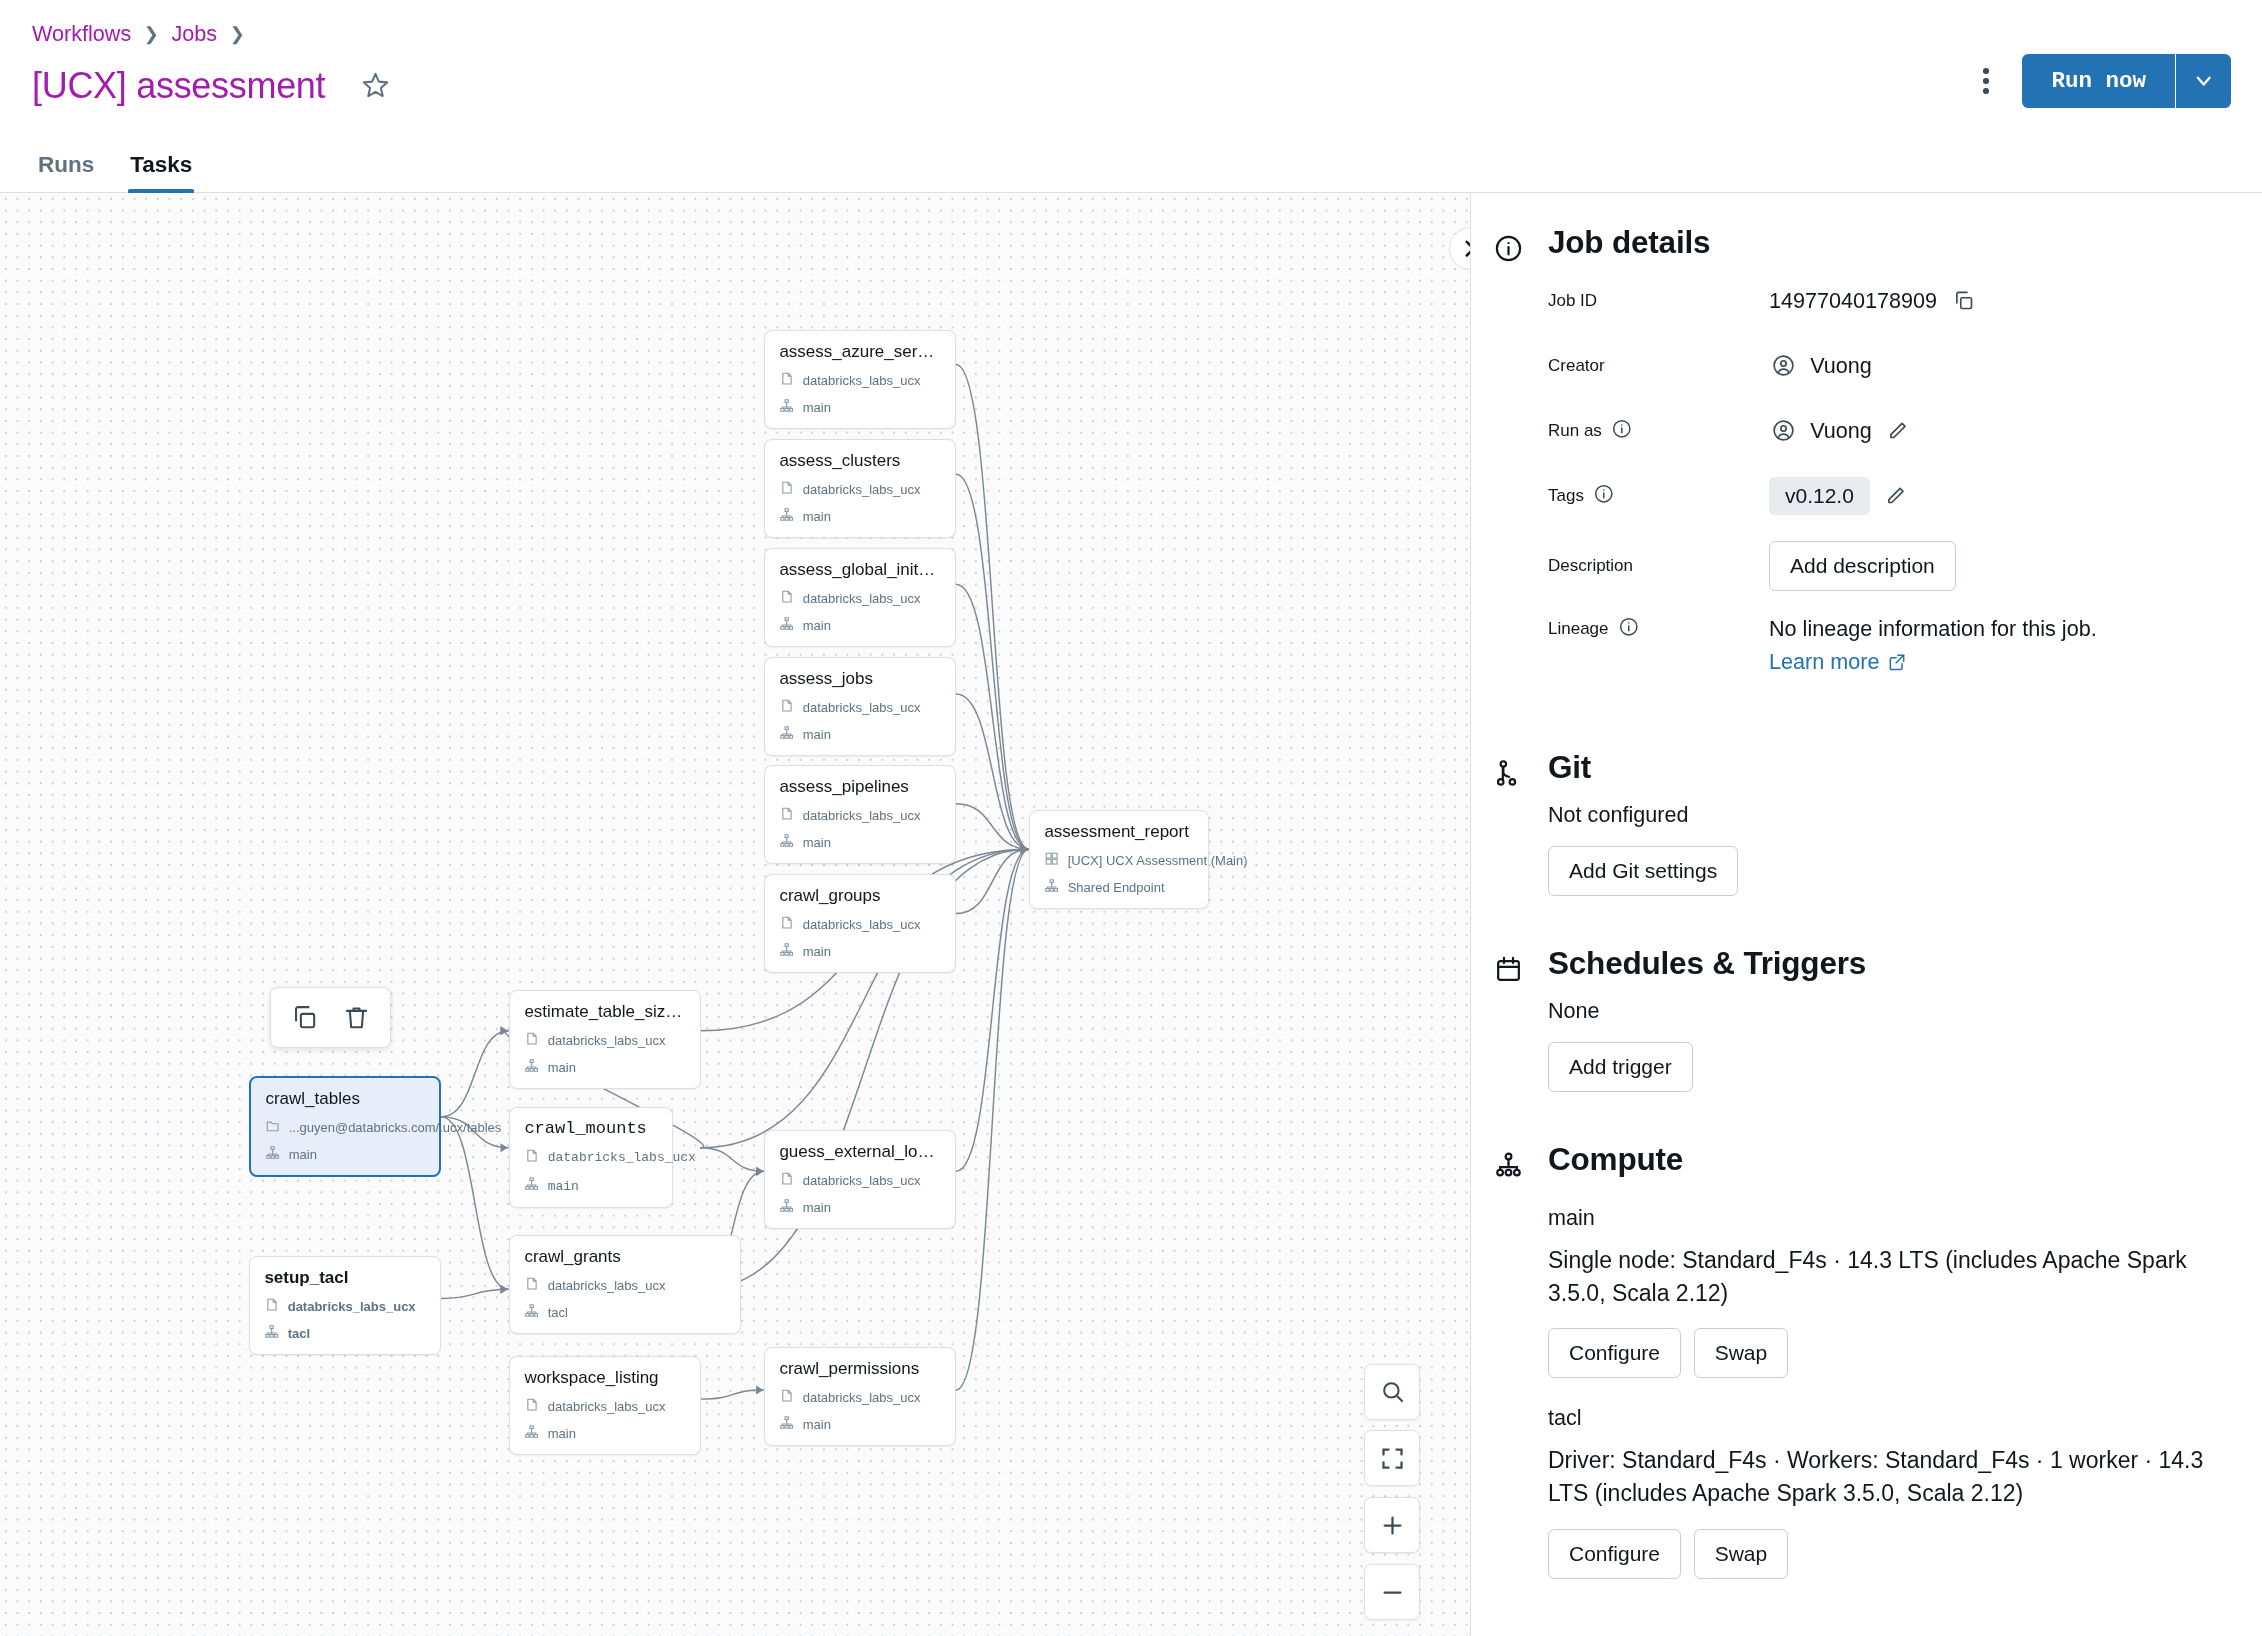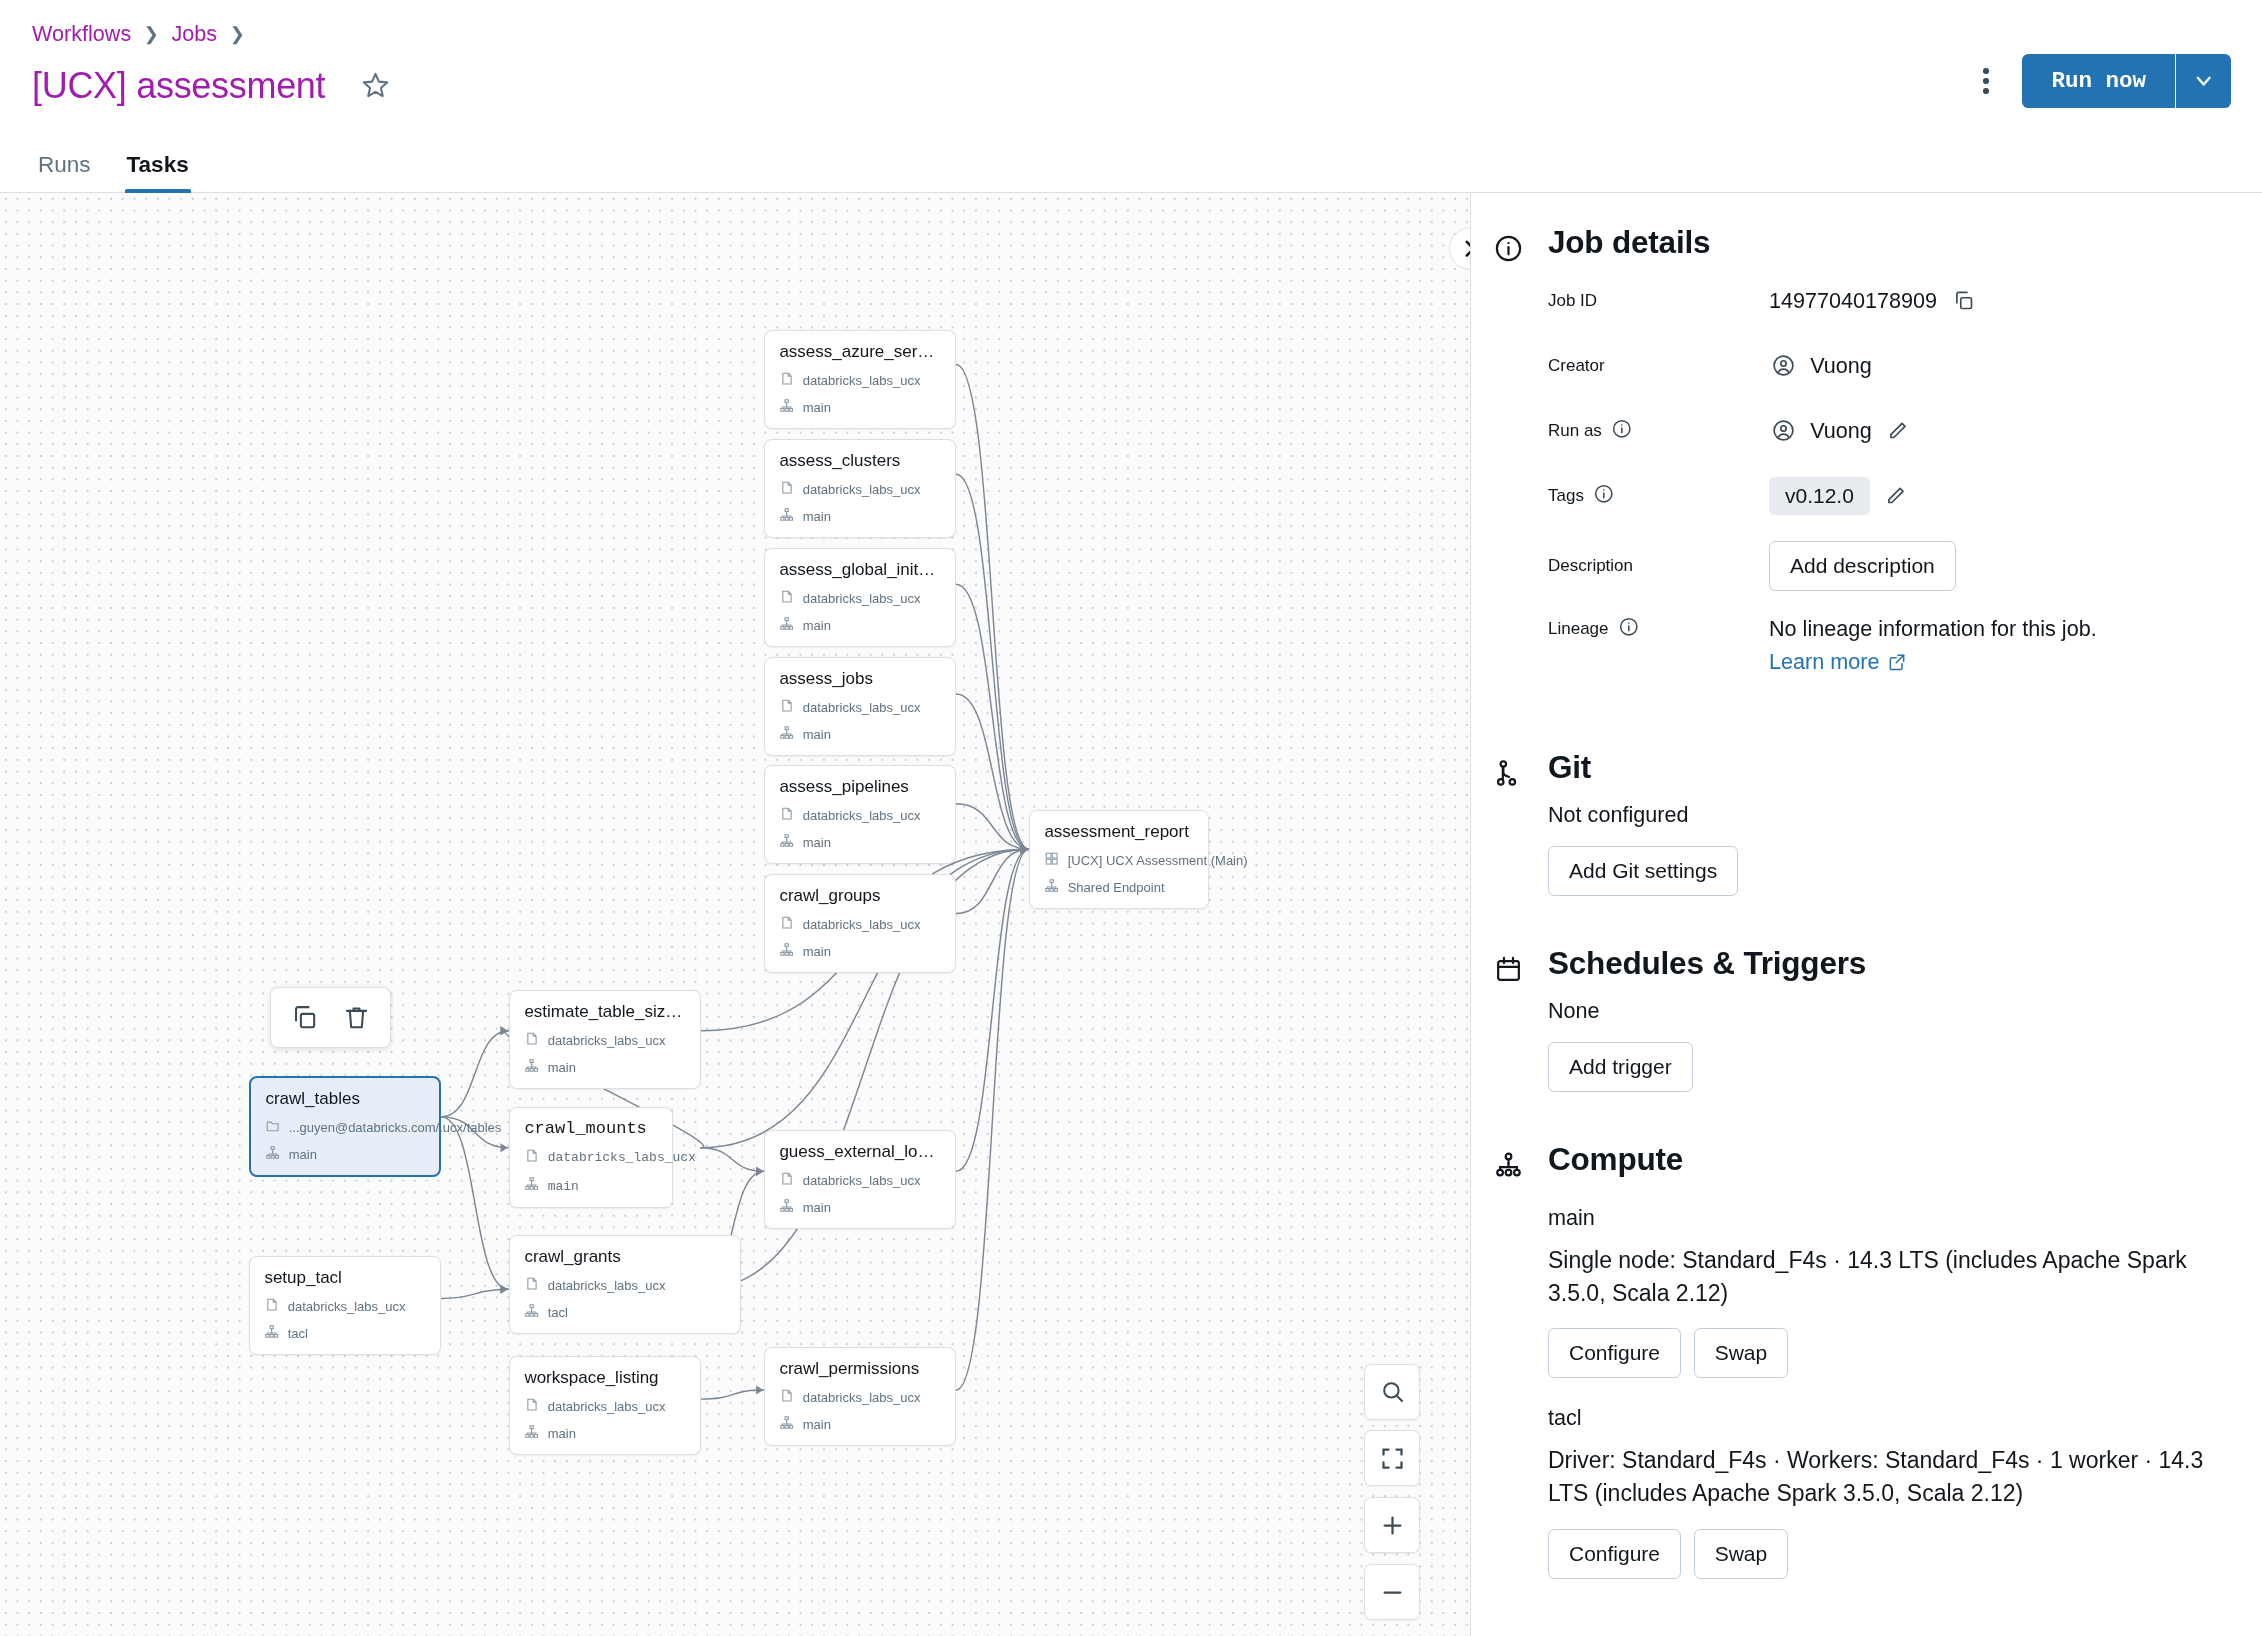--- a/index.html
+++ b/index.html
@@ -22,21 +22,21 @@
   .star-btn { margin-left:32px; width:36px; height:36px; display:flex; align-items:center; justify-content:center; cursor:pointer; }
   .header-actions { position:absolute; right:32px; top:54px; display:flex; align-items:center; gap:16px; }
   .kebab { width:41px; height:41px; display:flex; flex-direction:column; align-items:center; justify-content:center; gap:4.5px; cursor:pointer; }
   .kebab i { width:5.4px; height:5.4px; border-radius:50%; background:#3c4b56; display:block; }
   .btn-primary-group { display:flex; align-items:stretch; border-radius:6.3px; overflow:hidden; }
   .btn-primary { background:#2272b4; color:#fff; font-size:22.5px; font-weight:600; padding:0 29px; height:54px; display:flex; align-items:center; border:none; cursor:pointer; font-family:Liberation Mono, monospace; }
   .btn-primary-split { background:#2272b4; width:56px; height:54px; display:flex; align-items:center; justify-content:center; border-left:1.8px solid #ffffff; cursor:pointer; }
 
   
   .tabbar { margin-top:27px; border-bottom:1.8px solid #dce0e3; display:flex; align-items:flex-end; padding-left:20px; height:59px; background:#fff; }
-  .tab { font-size:22.5px; padding:0 18px 14.4px 18px; color:#5f7281; cursor:pointer; position:relative; }
+  .tab { font-size:22.5px; padding:0 18px 14.4px 18px; color:#5f7281; cursor:pointer; position:relative;font-weight:bold; }
   .tab.active { color:#11171c; font-weight:600; }
   .tab.active:after { content:""; position:absolute; left:16px; right:16px; bottom:-1.8px; height:4.5px; background:#2272b4; border-radius:1.8px; }
 
   
   .body { flex:1; display:flex; position:relative; min-height:0; }
 
   
   .canvas {
     position:relative; width:1470px; flex:0 0 1470px;
     background-color:#fbfbfc;
@@ -417,21 +417,21 @@
                   <rect x="2.8" y="16.5" width="5" height="4.2"></rect>
                   <rect x="9.5" y="16.5" width="5" height="4.2"></rect>
                   <rect x="16.2" y="16.5" width="5" height="4.2"></rect>
                   <path d="M12 7v3.2"></path>
                   <path d="M5.3 16.5v-2.3h13.4v2.3"></path>
                   <path d="M12 10.2v6.3"></path>
                 </svg></span>
               <span>main</span>
             </div>
           </div>
-          <div class="node" style="left: 249px; top: 1063px; width: 192px;">
+          <div class="node" style="left: 249px; top: 1063px; width: 192px; font-weight: bold;">
             <div class="node-title">setup_tacl</div>
             <div class="node-meta">
               <span><svg width="15.3" height="15.3" viewBox="0 0 24 24" fill="none" stroke="#8b9aa7" stroke-width="1.7" stroke-linejoin="round">
                   <path d="M6 3.5h8.5L19 8v12.5H6z"></path>
                   <path d="M14.5 3.5V8H19"></path>
                 </svg></span>
               <span>databricks_labs_ucx</span>
             </div>
             <div class="node-meta">
               <span><svg width="15.3" height="15.3" viewBox="0 0 24 24" fill="none" stroke="#8b9aa7" stroke-width="1.7" stroke-linecap="round">

